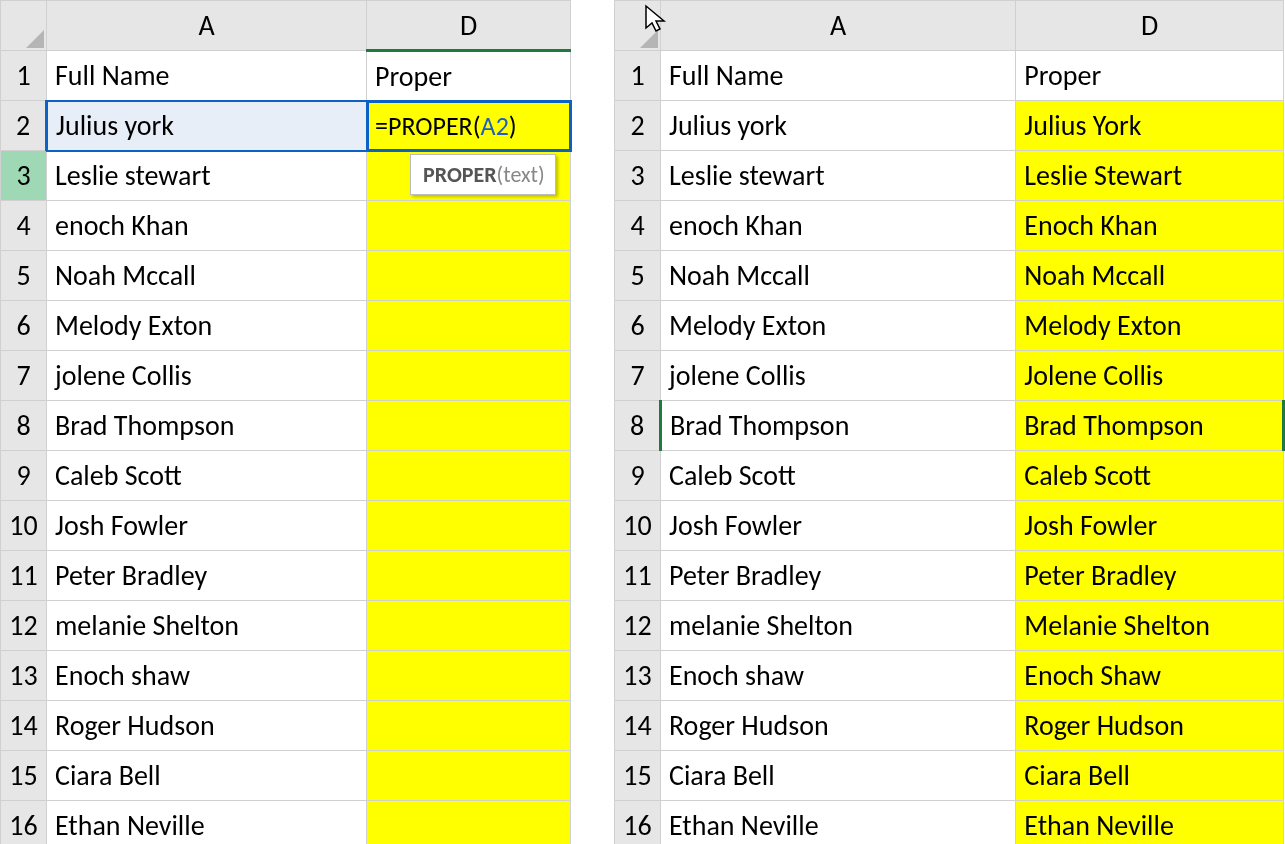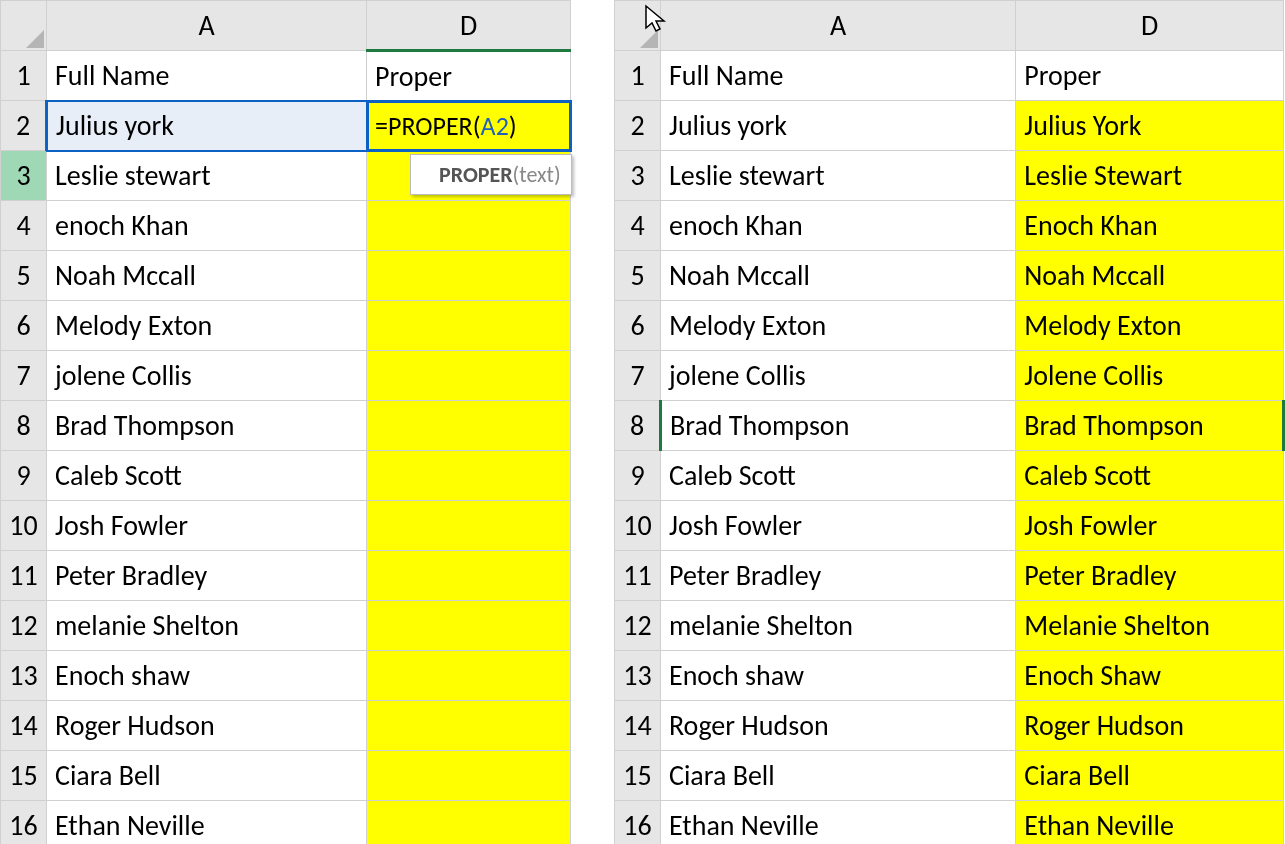--- a/index.html
+++ b/index.html
@@ -20,21 +20,21 @@
   .formula-eq{color:#000;}
   .formula-fn{color:#000;}
   .formula-ref{color:#1f5fbf;margin-top:44px;}
   .tooltip{
     position:absolute;
     left:410px; top:154px;
     background:#fff;
     border:1px solid #bcbcbc;
     box-shadow:2px 2px 3px rgba(0,0,0,.25);
     font-size:22px;
-    padding:6px 10px 6px 28px;
+    padding:6px 10px 6px 12px;
     color:#888;
   }
   .tooltip b{color:#555;font-weight:700;}
   
   .right .rowhdr-8{border-right:3px solid #1f7a3f;}
   .right .row8-D{border-right:3px solid #1f7a3f;}
   .cursor{
     position:absolute; left:644px; top:4px; pointer-events:none;
   }
   

